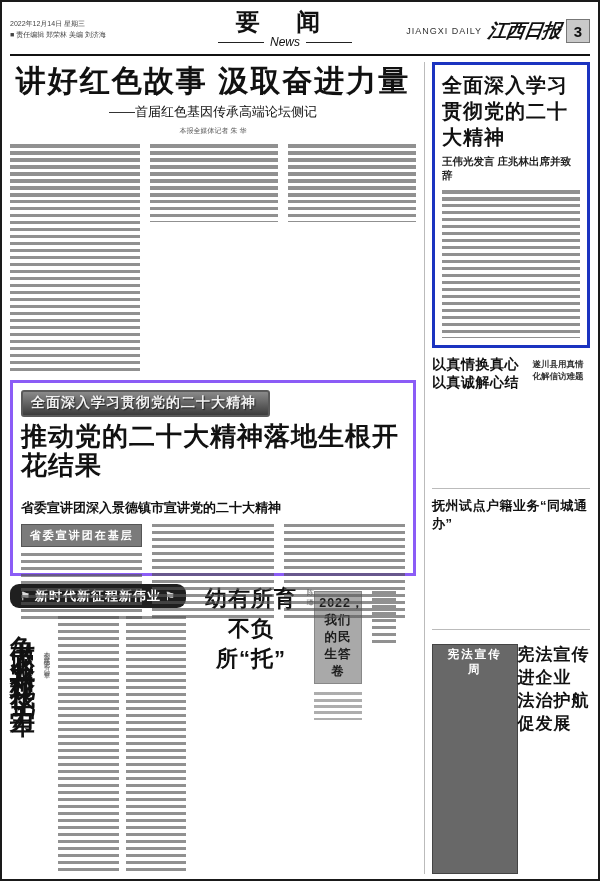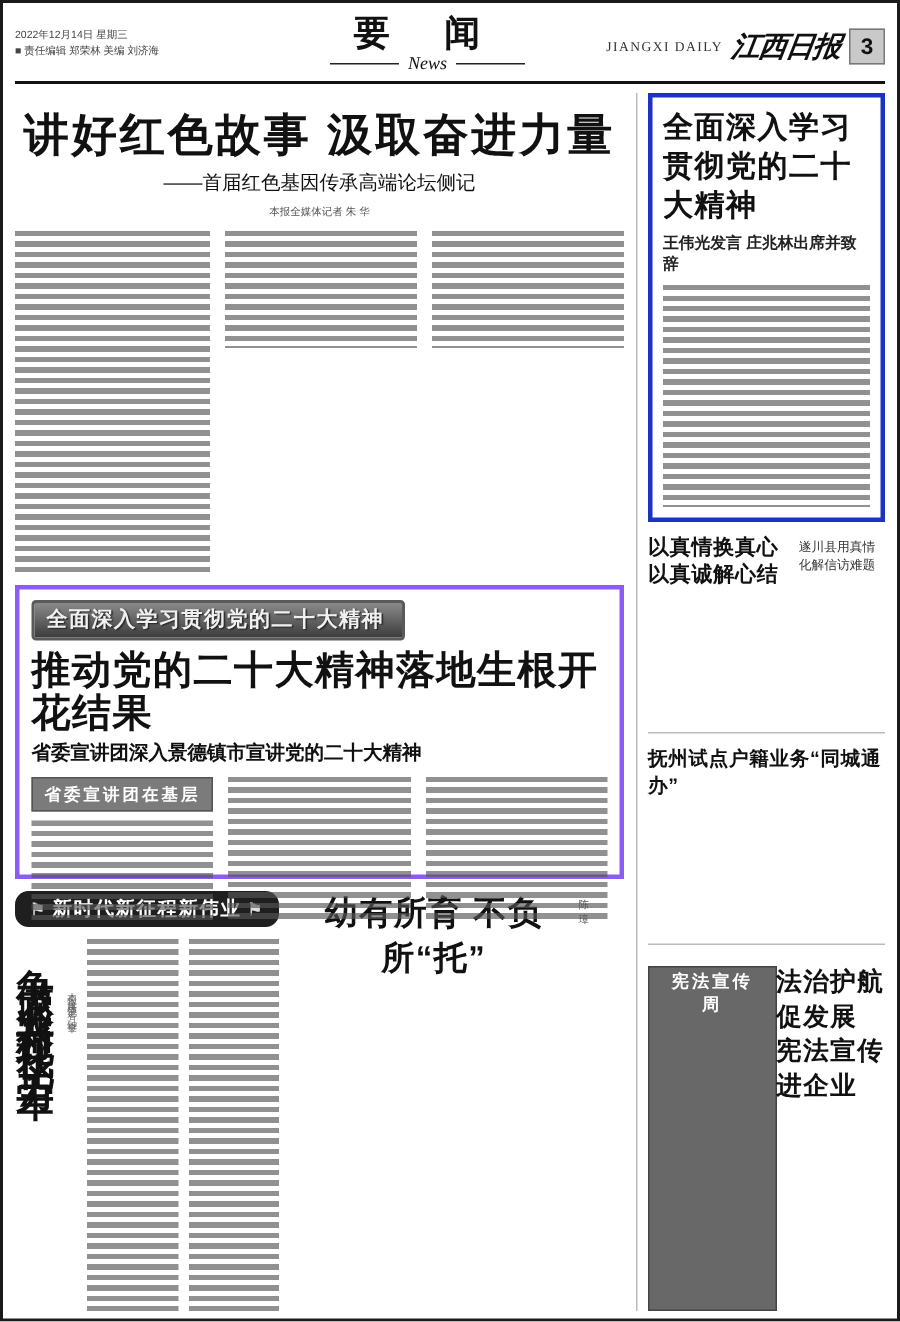--- a/index.html
+++ b/index.html
@@ -8,54 +8,54 @@
     border:2px solid #1a1a1a;box-sizing:border-box;padding:8px 8px 6px 8px;
     font-family:"Liberation Sans",sans-serif;color:#111;overflow:hidden;position:relative;
   }
   
   .masthead{display:flex;align-items:flex-start;border-bottom:2px solid #111;padding-bottom:4px;height:40px;gap:39px;}
   .mh-left{width:160px;font-size:7px;color:#444;line-height:1.6;padding-top:8px;}
   .mh-center{flex:1;text-align:center;}
   .mh-section{font-family:"DejaVu Serif","Liberation Serif",serif;font-size:24px;font-weight:900;letter-spacing:14px;line-height:1;}
   .mh-newsrow{display:flex;align-items:center;gap:6px;justify-content:center;margin-top:1px;}
   .mh-newsrow .rule{height:1px;background:#222;width:46px;}
-  .mh-news{font-family:Liberation Serif, serif;font-style:italic;font-size:12px;}
+  .mh-news{font-family:Liberation Sans, sans-serif;font-style:italic;font-size:12px;}
   .mh-right{width:190px;display:flex;align-items:center;justify-content:flex-end;gap:6px;padding-top:8px;}
-  .mh-daily{font-size:9px;letter-spacing:1px;color:#333;font-family:Liberation Serif, serif;}
+  .mh-daily{font-size:9px;letter-spacing:1px;color:#333;font-family:Liberation Sans, sans-serif;}
   .mh-logo{font-size:19px;font-weight:900;font-style:italic;transform:skewX(-8deg);letter-spacing:-1px;}
   .mh-pagenum{width:22px;height:22px;background:#c9c9c9;border:1px solid #777;display:flex;align-items:center;justify-content:center;font-weight:bold;font-size:15px;}
   
   .main{display:flex;gap:8px;margin-top:6px;height:812px;}
   .left-main{width:406px;display:flex;flex-direction:column;}
   .right-col{flex:1;border-left:1px solid #bbb;padding-left:7px;display:flex;flex-direction:column;}
   
   .fx{background:repeating-linear-gradient(to bottom,#555 0px,#555 3.5px,transparent 3.5px,transparent 7px);opacity:.65;}
   .fx-lt{background:repeating-linear-gradient(to bottom,#777 0px,#777 3px,transparent 3px,transparent 6.5px);opacity:.6;}
   
-  .lead-hl{font-size:30px;font-weight:900;text-align:center;letter-spacing:2px;line-height:1.1;margin-top:12px;}
+  .lead-hl{font-size:30px;font-weight:900;text-align:center;letter-spacing:2px;line-height:1.1;margin-top:2px;}
   .lead-sub{font-size:13px;font-weight:normal;text-align:center;margin-top:6px;}
   .lead-by{font-size:7px;color:#555;text-align:center;margin-top:5px;}
   .lead-cols{display:flex;gap:10px;margin-top:8px;height:228px;}
   .lead-col1{flex:1;}
   .lead-right{flex:2.05;display:flex;flex-direction:column;}
   .lead-toprow{display:flex;gap:10px;height:78px;}
   .lead-toprow>div{flex:1;}
   .comment{border-top:1px solid #333;margin-top:6px;padding-top:4px;flex:1;display:flex;flex-direction:column;}
   .cm-labelrow{display:flex;align-items:center;gap:6px;}
   .cm-label{font-size:10px;font-weight:bold;white-space:nowrap;}
   .cm-labelrow .rule{flex:1;height:1px;background:#999;}
   .cm-hl{font-size:13.5px;font-weight:900;text-align:center;margin-top:5px;letter-spacing:.5px;}
   .cm-by{font-size:6.5px;text-align:center;color:#666;margin-top:3px;}
   .cm-cols{display:flex;gap:8px;flex:1;margin-top:5px;}
   .cm-cols>div{flex:1;}
   
   .mid{border:3px solid #8b5cf6;margin-top:8px;padding:7px 8px;height:196px;box-sizing:border-box;}
   .mid-eyebrow{display:inline-block;background:linear-gradient(#8a8a8a,#3c3c3c);color:#f0f0f0;font-weight:900;font-size:14px;padding:2px 12px 3px 8px;border:2px solid #5a5a5a;border-radius:3px;letter-spacing:1px;text-shadow:1px 1px 1px #222;}
   .mid-hl{font-size:26px;font-weight:900;letter-spacing:1px;margin-top:5px;line-height:1.1;}
-  .mid-sub{font-size:13px;font-weight:bold;margin-top:4px;}
+  .mid-sub{font-size:13px;font-weight:bold;margin-top:20px;}
   .mid-cols{display:flex;gap:10px;margin-top:7px;height:96px;}
   .mid-col1{flex:1;display:flex;flex-direction:column;}
   .mid-tag{background:#7b7b7b;color:#fff;font-weight:bold;font-size:11px;text-align:center;padding:3px 2px;border:1px solid #555;letter-spacing:2px;}
   .mid-col1 .fx{flex:1;margin-top:6px;}
   .mid-cols .plain{flex:1;}
   
   .bottom{display:flex;gap:10px;margin-top:8px;flex:1;}
   .bl{width:176px;display:flex;flex-direction:column;}
   .bl-banner{background:#1f1f1f;color:#fff;border-radius:9px;padding:3px 6px;font-weight:900;font-size:13px;letter-spacing:1px;display:flex;align-items:center;gap:4px;justify-content:center;}
   .bl-banner .flag{font-size:11px;color:#ddd;}
@@ -73,21 +73,21 @@
   .bm-row1 .fx{flex:1;}
   .bm-cols{display:flex;gap:10px;flex:1;margin-top:8px;}
   .bm-cols>div{flex:1;}
   
   .bluebox{border:3px solid #1b33c0;padding:7px 7px;box-sizing:border-box;height:286px;display:flex;flex-direction:column;}
   .bb-hl{font-size:20px;font-weight:900;line-height:1.3;letter-spacing:1px;}
   .bb-sub{font-size:10.5px;font-weight:bold;margin-top:5px;color:#222;}
   .bb-body{flex:1;margin-top:7px;}
   .rc-art{margin-top:8px;display:flex;flex-direction:row;}
   .rc-hl{font-size:14px;font-weight:900;letter-spacing:.5px;}
-  .rc-sub{font-size:8.5px;font-weight:normal;color:#333;margin-top:3px;}
+  .rc-sub{font-size:8.5px;font-weight:bold;color:#333;margin-top:3px;}
   .rc-body{margin-top:6px;}
   .rc-divider{height:1px;background:#bbb;margin-top:8px;}
   .rc-banner{background:#686868;color:#fff;font-weight:bold;font-size:11.5px;text-align:center;padding:2px 10px;border:1px solid #444;margin:6px auto 0 auto;width:70%;letter-spacing:2px;}
   .rc4-hl{font-size:17px;font-weight:900;line-height:1.35;margin-top:6px;letter-spacing:1px;}
 </style>
 </head>
 <body>
 
 <div class="page">
 
@@ -157,20 +157,27 @@
             <div class="bl-vhl">争做农业农村现代化主力军</div>
             <div class="bl-vby">本报全媒体记者 钟金平</div>
             <div class="fx"></div>
             <div class="fx"></div>
           </div>
         </div>
 
         <div class="bm">
           <div class="bm-hl">幼有所育 不负所“托”</div>
           <div class="bm-by">陈 璋</div>
+          <div class="bm-row1">
+            <div class="bm-tagwrap">
+              <div class="bm-tag">2022，我们的民生答卷</div>
+              <div class="fx-lt"></div>
+            </div>
+            <div class="fx"></div>
+          </div>
           <div class="bm-cols">
             <div class="fx"></div>
             <div class="fx"></div>
             <div class="fx"></div>
           </div>
         </div>
       </div>
     </div>
 
     <div class="right-col">
@@ -192,20 +199,20 @@
       <div class="rc-art">
         <div class="rc-hl" style="font-size:13px;">抚州试点户籍业务“同城通办”</div>
         <div class="rc-body fx" style="height:118px;"></div>
       </div>
 
       <div class="rc-divider"></div>
 
       <div class="rc-art" style="flex:1;">
         <div class="rc-banner">宪法宣传周</div>
         <div class="rc4-hl">
+          <div>宪法宣传进企业</div>
           <div>法治护航促发展</div>
-          <div>宪法宣传进企业</div>
         </div>
         <div class="rc-body fx" style="flex:1;"></div>
       </div>
     </div>
   </div>
 </div>
 
 </body></html>

